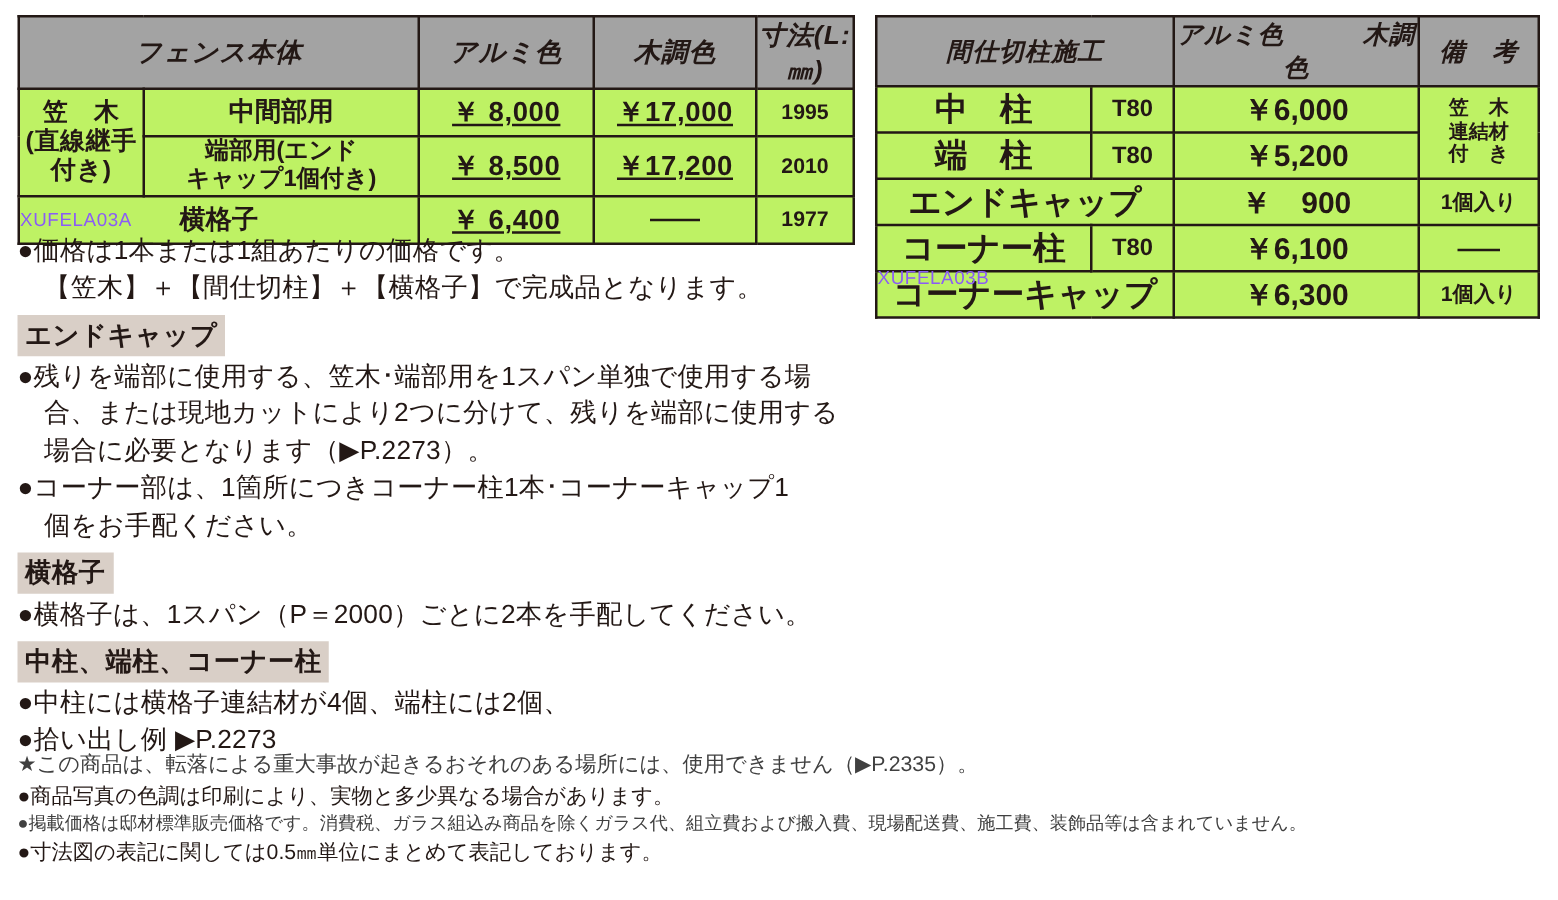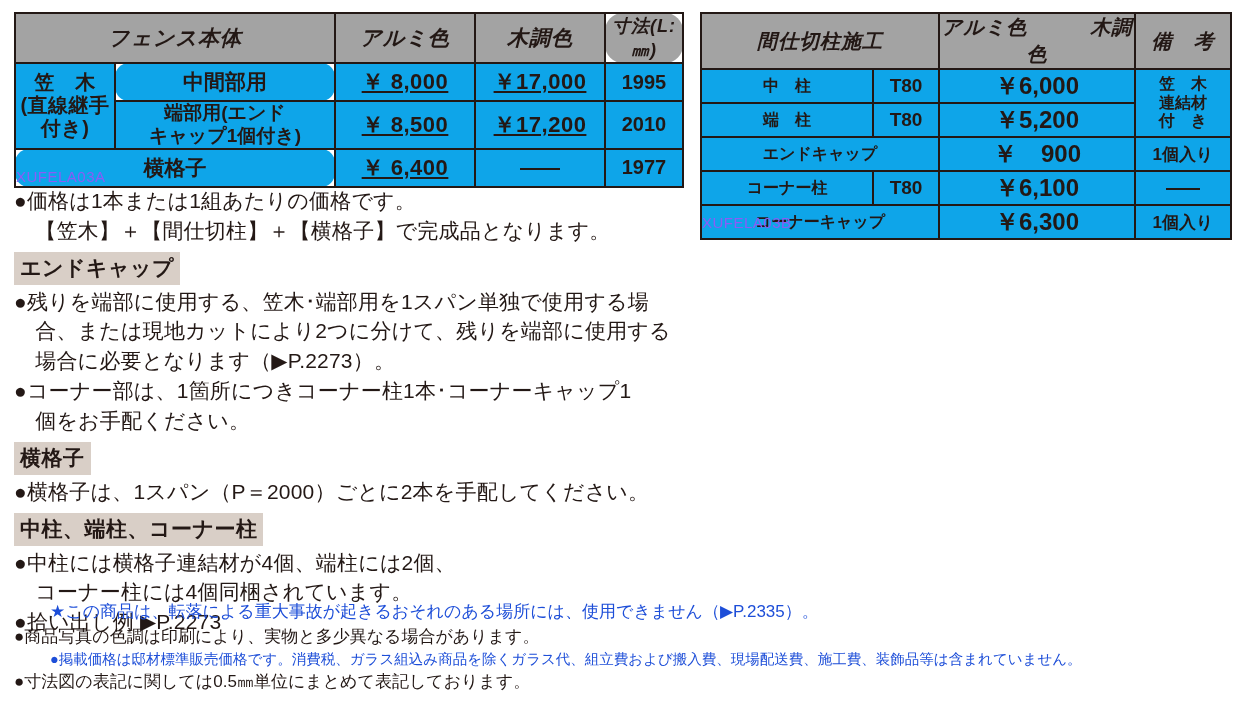--- a/index.html
+++ b/index.html
@@ -26,21 +26,21 @@
     border-collapse: collapse;
     table-layout: fixed;
   }
   td, th {
     border: 2px solid #231815;
     padding: 0;
     text-align: center;
     vertical-align: middle;
     font-weight: bold;
     color: #231815;
-    background: #0ea5e9;
+    background: #bef264;
   }
   .hdr {
     background: #a3a3a3;
     font-style: italic;
   }
 
   
   #table-a {
     position: absolute;
     left: 14px;
@@ -50,55 +50,53 @@
   #table-a td {
     height: 36px;
     font-size: 21px;
   }
   #table-a .price {
     font-size: 22px;
     letter-spacing: 0.5px;
     text-decoration: underline;
   }
   #table-a .dim {
-    font-size: 20px;
+    font-size: 17px;
   }
   #table-a .hdr {
     font-size: 21px;
     letter-spacing: 1px;
   }
   #table-a .hdr-small {
-    font-size: 18px;
-    border-radius: 18px;
+    font-size: 21px;
   }
   #table-a .kasagi {
     font-size: 20px;
     line-height: 1.15;
     letter-spacing: 0.5px;
   }
   #table-a .rowname {
     font-size: 21px;
     line-height: 1.2;
-    border-radius: 14px;
   }
   #table-a .rowname-sm {
     font-size: 19px;
     line-height: 1.2;
   }
 
   
   #table-b {
     position: absolute;
     left: 700px;
     top: 12px;
     width: 532px;
   }
   #table-b td {
     height: 32px;
-    font-size: 16px;
+    font-size: 26px;
   }
   #table-b .price {
     font-size: 24px;
   }
   #table-b .hdr {
     font-size: 20px;
     letter-spacing: 1px;
   }
   #table-b .note {
     font-size: 16px;
@@ -167,22 +165,21 @@
     top: 600px;
     width: 1100px;
   }
   .f-line {
     font-size: 17px;
     line-height: 1.45;
     color: #231815;
     white-space: nowrap;
   }
   .f-red {
-    color: #1d4ed8;
-    margin-left: 36px;
+    color: #404040;
   }
   .f-small {
     font-size: 14.5px;
   }
 </style>
 </head>
 <body>
 
 <div class="page">
 
@@ -294,21 +291,20 @@
     </div>
 
     <div>
       <div class="tag">横格子</div>
       <div class="line">●横格子は、1スパン（P＝2000）ごとに2本を手配してください。</div>
     </div>
 
     <div>
       <div class="tag">中柱、端柱、コーナー柱</div>
       <div class="line">●中柱には横格子連結材が4個、端柱には2個、</div>
-      <div class="line">　コーナー柱には4個同梱されています。</div>
       <div class="line">●拾い出し例 ▶P.2273</div>
     </div>
 
   </div>
 
   <div class="footer">
     <div class="f-line f-red">★この商品は、転落による重大事故が起きるおそれのある場所には、使用できません（▶P.2335）。</div>
     <div class="f-line">●商品写真の色調は印刷により、実物と多少異なる場合があります。</div>
     <div class="f-line f-red f-small">●掲載価格は邸材標準販売価格です。消費税、ガラス組込み商品を除くガラス代、組立費および搬入費、現場配送費、施工費、装飾品等は含まれていません。</div>
     <div class="f-line">●寸法図の表記に関しては0.5㎜単位にまとめて表記しております。</div>

